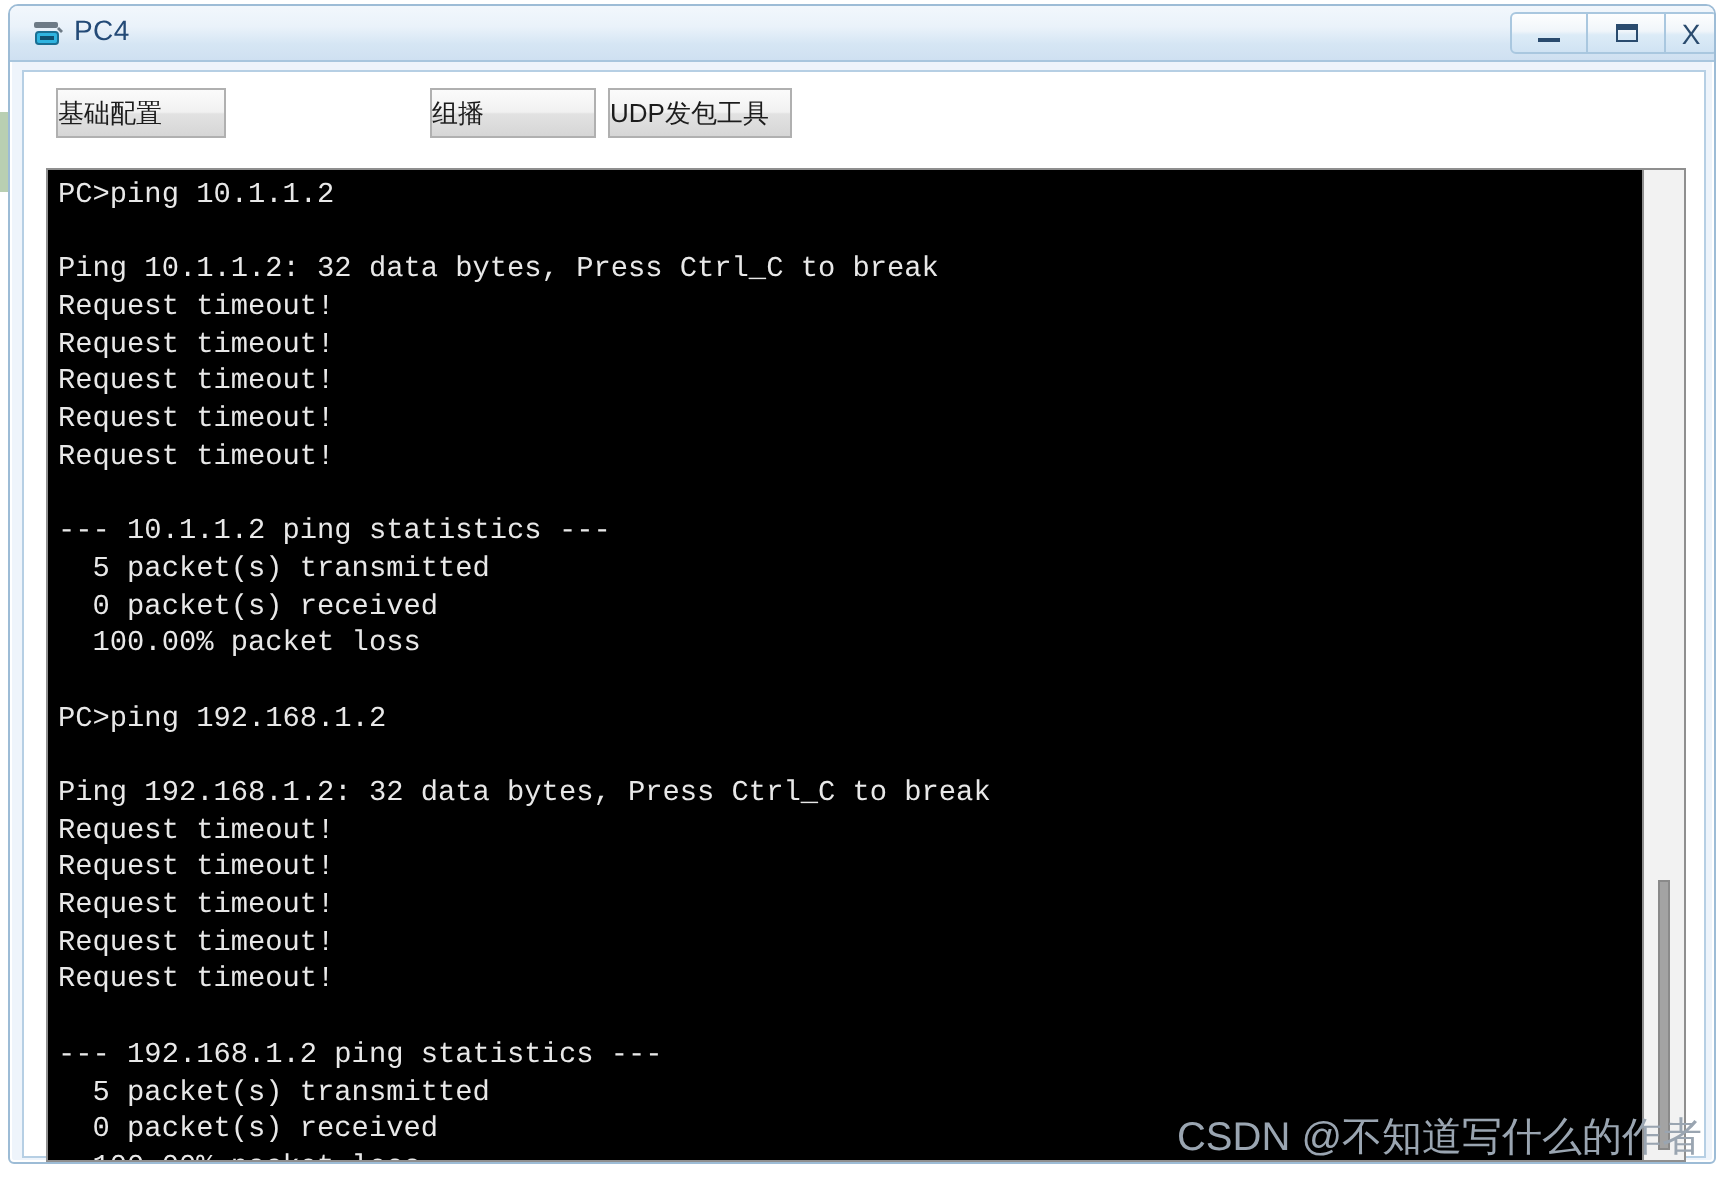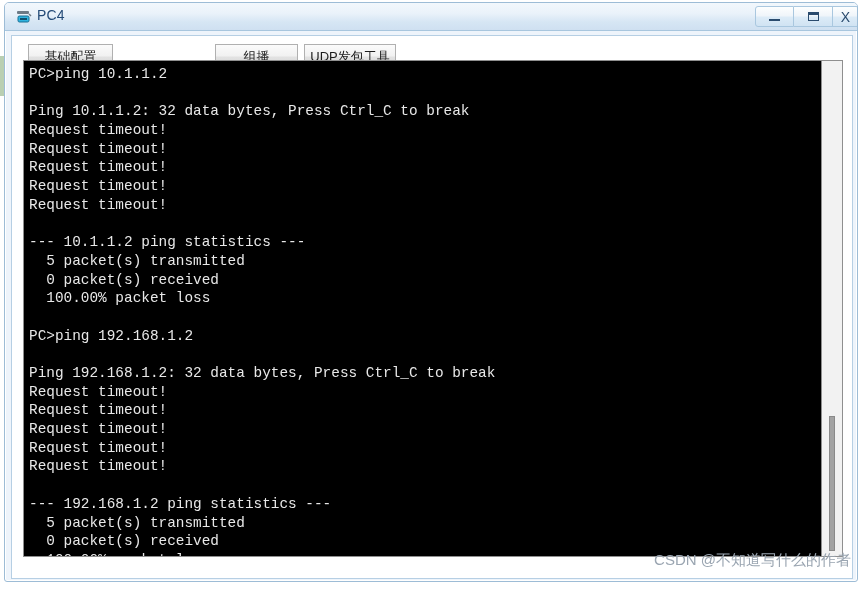--- a/index.html
+++ b/index.html
@@ -120,37 +120,36 @@
   }
   .tab {
     position: absolute;
     top: 8px;
     height: 25px;
     border: 1px solid #b0b0b0;
     box-sizing: border-box;
     background: linear-gradient(to bottom, #fbfbfb 0%, #f1f1f1 48%, #e2e2e2 52%, #d6d6d6 100%);
     display: flex;
     align-items: center;
-    justify-content: center;
     font-size: 13px;
     color: #1c1c1c;
     cursor: default;
     user-select: none;
   }
   .tab.selected {
     background: linear-gradient(to bottom, #ffffff 0%, #fbfcfd 50%, #f4f7fa 100%);
     color: #4a5560;
     border-color: #c2c2c2;
   }
 
   
   #terminal-wrap {
     position: absolute;
     left: 11px;
-    top: 24px;
+    top: 48px;
     width: 820px;
     height: 497px;
     border: 1px solid #8f8f8f;
     box-sizing: border-box;
     background: #000000;
     overflow: hidden;
   }
   #terminal {
     position: absolute;
     left: 0; top: 0;
@@ -189,22 +188,22 @@
     height: 135px;
     background: #a3a3a3;
     border: 1px solid #8a8a8a;
     box-sizing: border-box;
   }
 
   
   #watermark {
     position: absolute;
     right: 14px;
-    bottom: 20px;
-    font-size: 15px;
+    bottom: 8px;
+    font-size: 20px;
     color: #9aa5b1;
     font-family: "Liberation Sans", sans-serif;
     user-select: none;
     white-space: nowrap;
   }
 </style>
 </head>
 <body>
 
 <div id="desktop-edge"></div>

